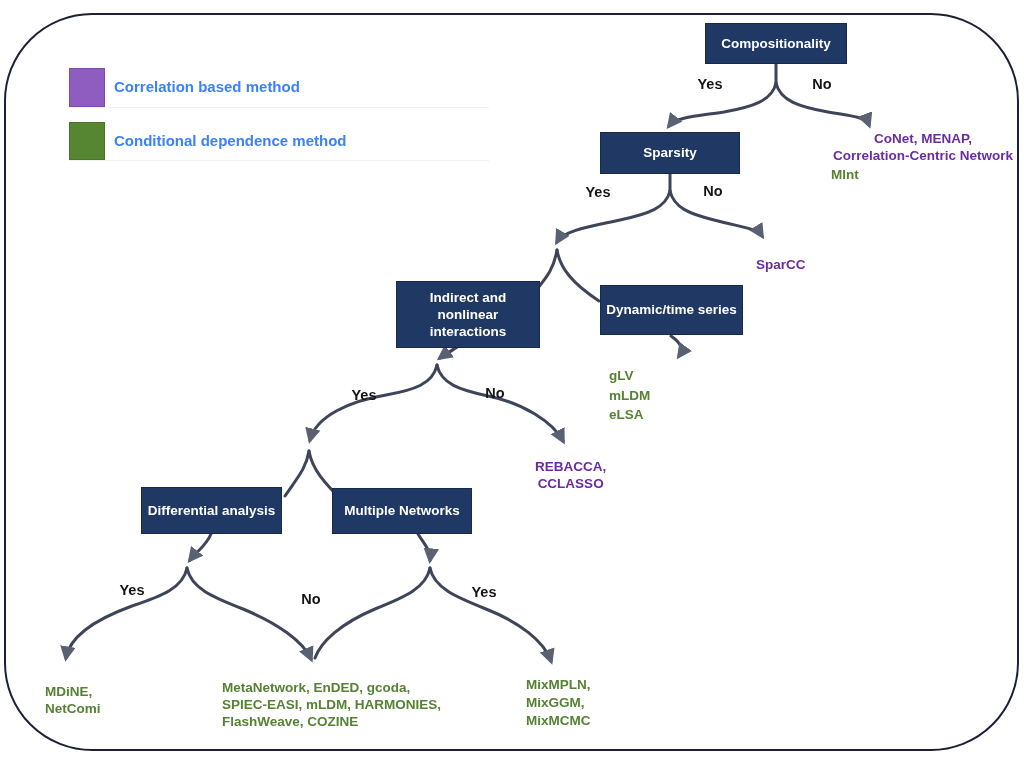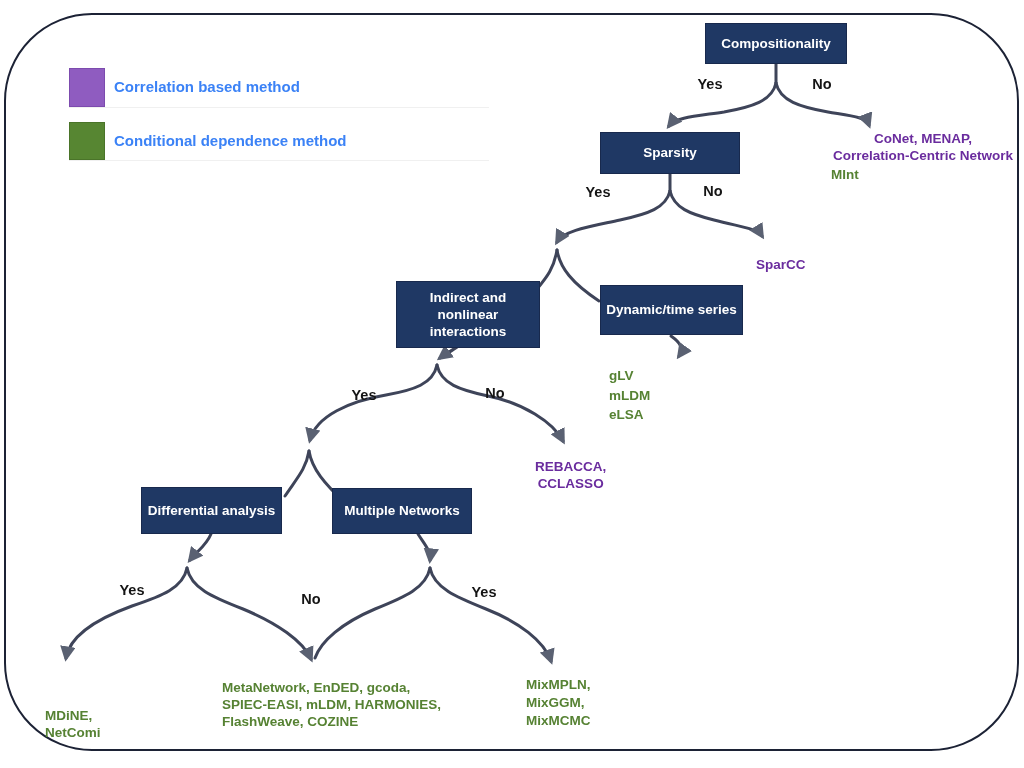--- a/index.html
+++ b/index.html
@@ -142,21 +142,21 @@
     <span style="display:block">gLV</span>
     <span style="display:block">mLDM</span>
     <span style="display:block">eLSA</span>
   </div>
 
   <div class="leaf purple" style="left:535px;top:458px;line-height:17px;">
     <span style="display:block">REBACCA,</span>
     <span style="display:block">CCLASSO</span>
   </div>
 
-  <div class="leaf green" style="left:45px;top:684px;line-height:16.5px;margin-top:24px;">
+  <div class="leaf green" style="left:45px;top:684px;line-height:16.5px;">
     <span style="display:block">MDiNE,</span>
     <span style="display:block">NetComi</span>
   </div>
 
   <div class="leaf green" style="left:222px;top:679px;line-height:17px;">
     <span style="display:block">MetaNetwork, EnDED, gcoda,</span>
     <span style="display:block">SPIEC-EASI, mLDM, HARMONIES,</span>
     <span style="display:block">FlashWeave, COZINE</span>
   </div>
 

